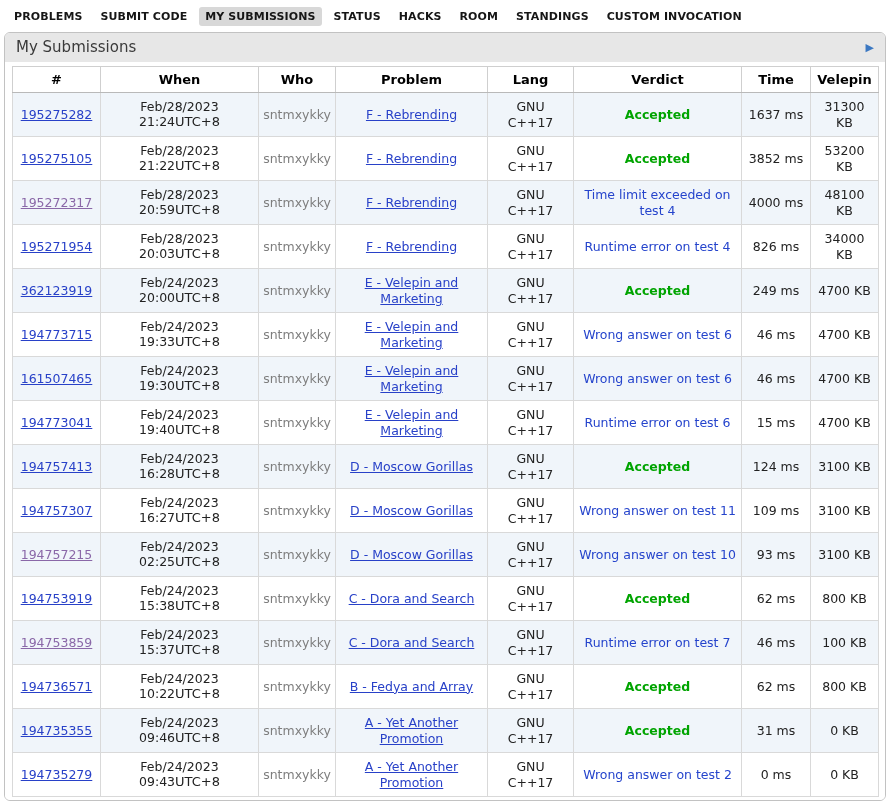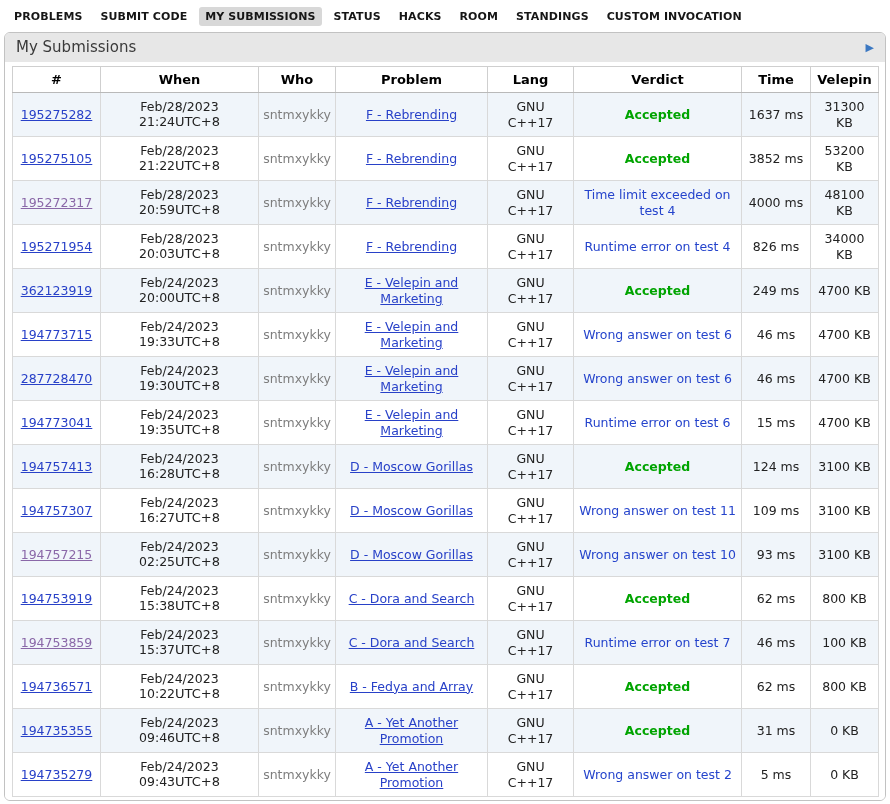--- a/index.html
+++ b/index.html
@@ -257,21 +257,21 @@
     </td>
     <td>
       <span>46 ms</span>
     </td>
     <td>
       <span>4700 KB</span>
     </td>
   </tr>
           <tr class="alt">
     <td>
-      <a href="#" class="id-link">287728470</a>
+      <a href="#" class="id-link">161507465</a>
     </td>
     <td>
       <div class="when-date">Feb/24/2023</div>
       <div class="when-time"><span>19:30</span><span class="tz">UTC+8</span></div>
     </td>
     <td>
       <span class="who">sntmxykky</span>
     </td>
     <td>
       <a href="#" class="prob-link">E - Velepin and Marketing</a>
@@ -288,21 +288,21 @@
     <td>
       <span>4700 KB</span>
     </td>
   </tr>
           <tr>
     <td>
       <a href="#" class="id-link">194773041</a>
     </td>
     <td>
       <div class="when-date">Feb/24/2023</div>
-      <div class="when-time"><span>19:35</span><span class="tz">UTC+8</span></div>
+      <div class="when-time"><span>19:40</span><span class="tz">UTC+8</span></div>
     </td>
     <td>
       <span class="who">sntmxykky</span>
     </td>
     <td>
       <a href="#" class="prob-link">E - Velepin and Marketing</a>
     </td>
     <td>
       <span>GNU C++17</span>
     </td>
@@ -519,21 +519,21 @@
     <td>
       <a href="#" class="prob-link">A - Yet Another Promotion</a>
     </td>
     <td>
       <span>GNU C++17</span>
     </td>
     <td>
       <span class="verdict rejected">Wrong answer on test 2</span>
     </td>
     <td>
-      <span>5 ms</span>
+      <span>0 ms</span>
     </td>
     <td>
       <span>0 KB</span>
     </td>
   </tr>
         </tbody>
     </table>
   </div>
 </div>
 

